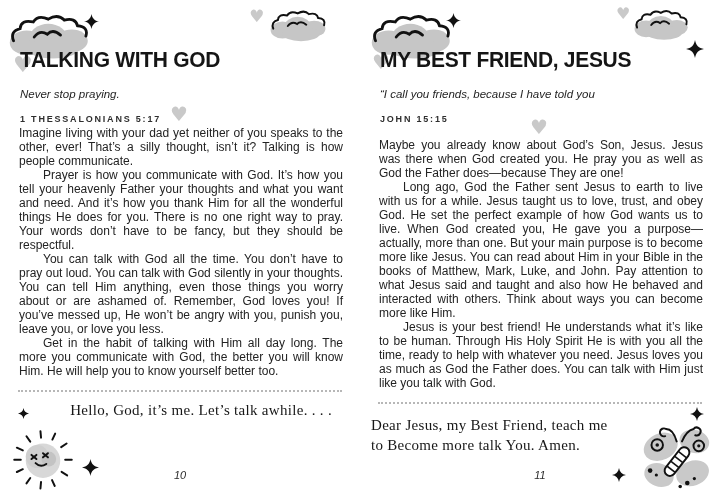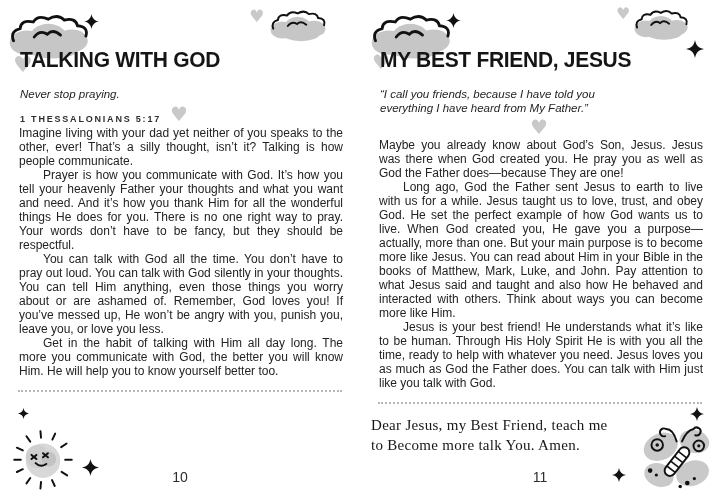--- a/index.html
+++ b/index.html
@@ -17,21 +17,21 @@
   .body-text{position:absolute;left:19px;right:17px;font-size:12px;line-height:14px;
              text-align:justify;color:#232323;}
   .body-text p{margin:0;text-indent:24px;}
   .body-text p:first-child{text-indent:0;}
   .divider{position:absolute;left:18px;right:18px;height:0;border-top:2px dotted #b7b7b7;}
   .prayer{position:absolute;font-family:cursive;font-size:15px;line-height:20px;color:#171717;
           letter-spacing:0.3px;}
   .prayer-left{left:20px;right:28px;top:400px;text-align:right;}
   .prayer-right{left:11px;right:60px;top:415px;text-align:left;}
   .pagenum{position:absolute;left:0;width:100%;top:469px;text-align:center;
-           font-size:14px;color:#2d2d2d;}
+           font-size:11px;color:#2d2d2d;font-style:italic;}
   .deco{position:absolute;line-height:0;}
 </style>
 </head>
 <body>
 
 <div class="spread">
 
   <div class="page page-left">
 
     <div class="deco" style="left:6px;top:12px;">
@@ -74,20 +74,21 @@
     <span class="heart" style="left:170px;top:104px;font-size:20px;">♥</span>
 
     <div class="body-text" style="top:126px;">
       <p>Imagine living with your dad yet neither of you speaks to the other, ever! That’s a silly thought, isn’t it? Talking is how people communicate.</p>
       <p>Prayer is how you communicate with God. It’s how you tell your heavenly Father your thoughts and what you want and need. And it’s how you thank Him for all the wonderful things He does for you. There is no one right way to pray. Your words don’t have to be fancy, but they should be respectful.</p>
       <p>You can talk with God all the time. You don’t have to pray out loud. You can talk with God silently in your thoughts. You can tell Him anything, even those things you worry about or are ashamed of. Remember, God loves you! If you’ve messed up, He won’t be angry with you, punish you, leave you, or love you less.</p>
       <p>Get in the habit of talking with Him all day long. The more you communicate with God, the better you will know Him. He will help you to know yourself better too.</p>
     </div>
 
     <div class="divider" style="top:390px;"></div>
+    <div class="prayer prayer-left">Hello, God, it’s me. Let’s talk awhile. . . .</div>
 
     <div class="deco" style="left:18px;top:408px;">
       <svg width="11" height="11" viewBox="0 0 24 24">
           <path d="M12 0 C13.2 7 17 10.8 24 12 C17 13.2 13.2 17 12 24 C10.8 17 7 13.2 0 12 C7 10.8 10.8 7 12 0 Z" fill="#111"></path>
         </svg>
     </div>
     <div class="deco" style="left:6px;top:422px;">
       <svg width="74" height="74" viewBox="0 0 90 90">
         <circle cx="45" cy="47" r="21" fill="#d8d8d8"></circle>
           <circle cx="38" cy="42" r="14" fill="#cfcfcf"></circle>
@@ -158,22 +159,22 @@
     <div class="deco" style="left:326px;top:40px;">
       <svg width="18" height="18" viewBox="0 0 24 24">
           <path d="M12 0 C13.2 7 17 10.8 24 12 C17 13.2 13.2 17 12 24 C10.8 17 7 13.2 0 12 C7 10.8 10.8 7 12 0 Z" fill="#111"></path>
         </svg>
     </div>
 
     <div class="header">
       <div class="chapter-title">MY BEST FRIEND, JESUS</div>
       <div class="verse">
         <div>“I call you friends, because I have told you</div>
-        <div>everything I have heard from My Father.”</div>
       </div>
+      <div class="verse-ref">JOHN 15:15</div>
     </div>
     <span class="heart" style="left:170px;top:117px;font-size:20px;">♥</span>
 
     <div class="body-text" style="top:138px;">
       <p>Maybe you already know about God’s Son, Jesus. Jesus was there when God created you. He pray you as well as God the Father does—because They are one!</p>
       <p>Long ago, God the Father sent Jesus to earth to live with us for a while. Jesus taught us to love, trust, and obey God. He set the perfect example of how God wants us to live. When God created you, He gave you a purpose—actually, more than one. But your main purpose is to become more like Jesus. You can read about Him in your Bible in the books of Matthew, Mark, Luke, and John. Pay attention to what Jesus said and taught and also how He behaved and interacted with others. Think about ways you can become more like Him.</p>
       <p>Jesus is your best friend! He understands what it’s like to be human. Through His Holy Spirit He is with you all the time, ready to help with whatever you need. Jesus loves you as much as God the Father does. You can talk with Him just like you talk with God.</p>
     </div>
 
     <div class="divider" style="top:402px;"></div>

